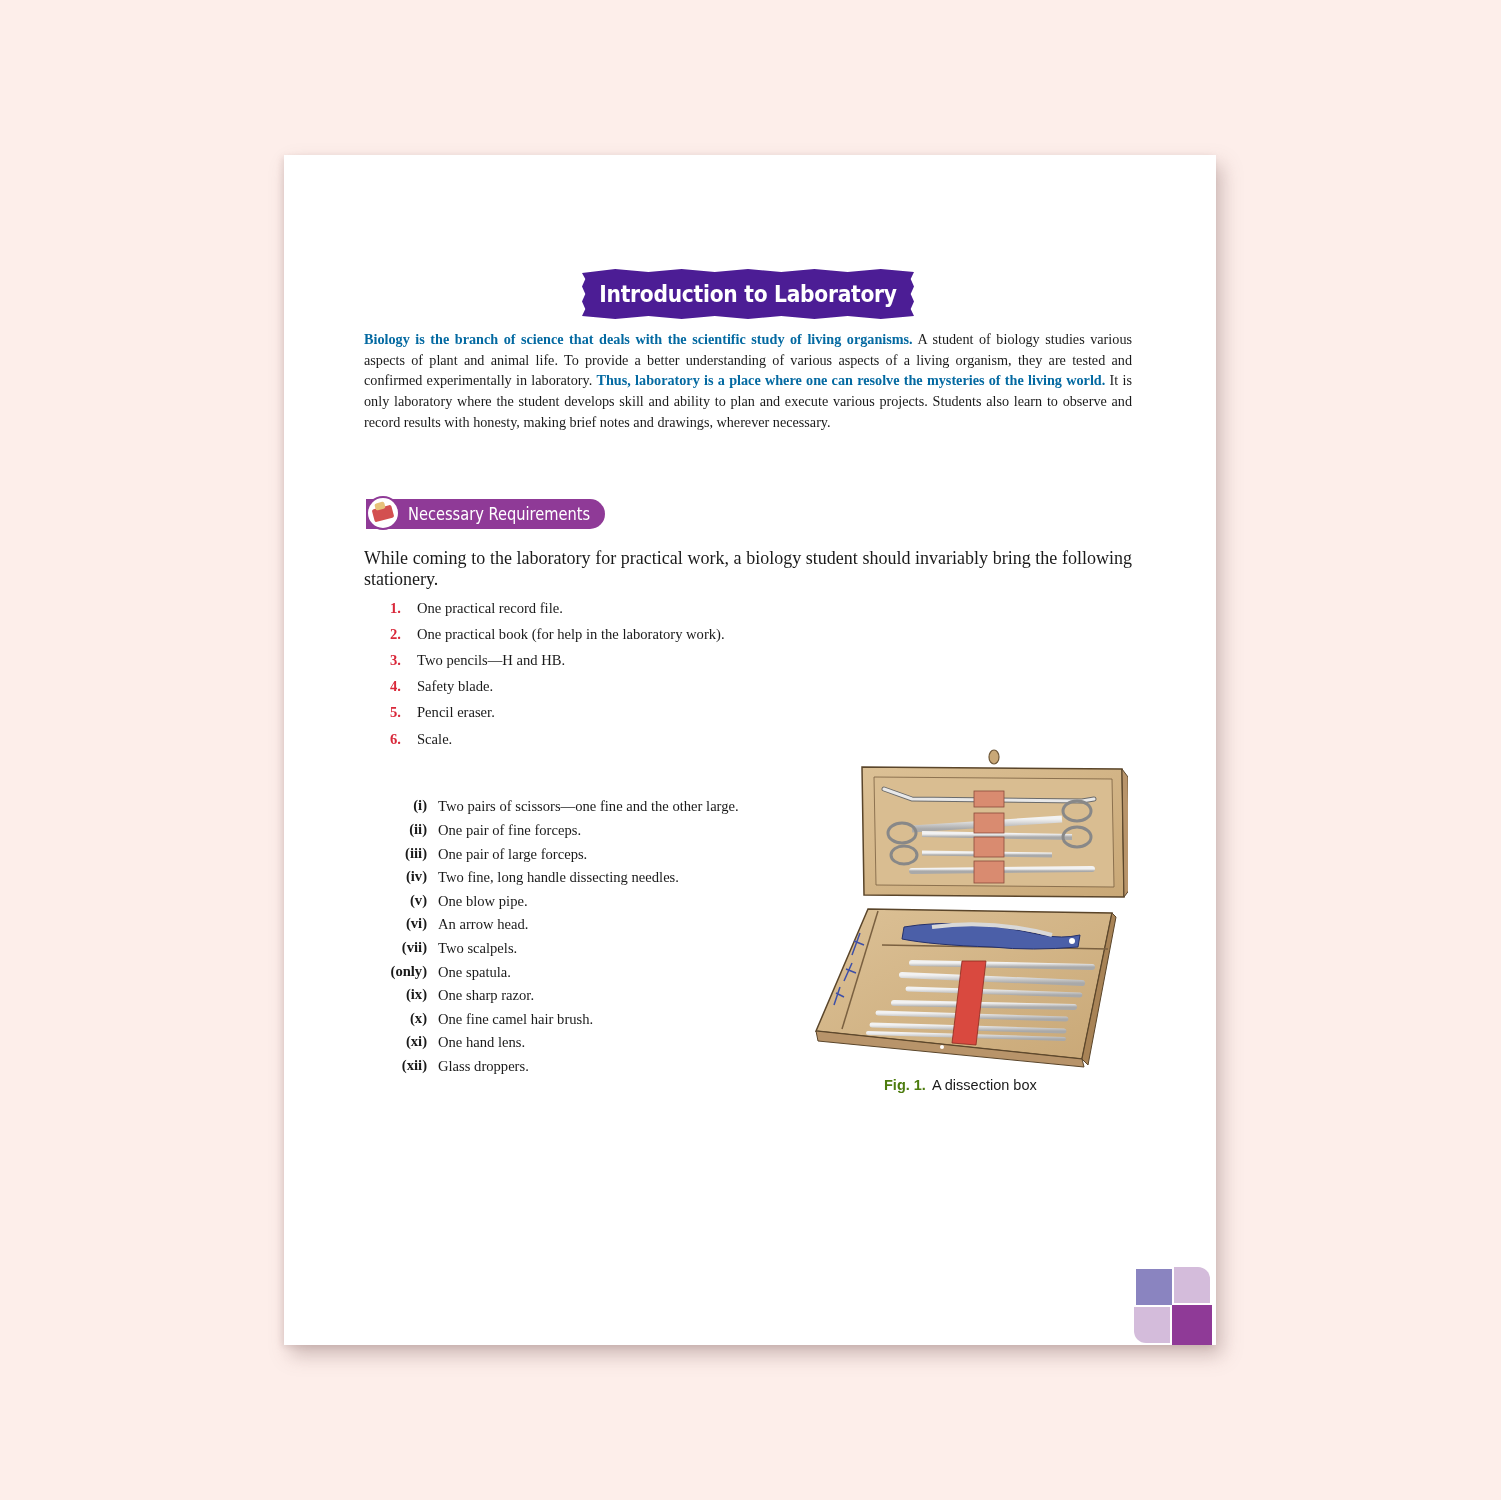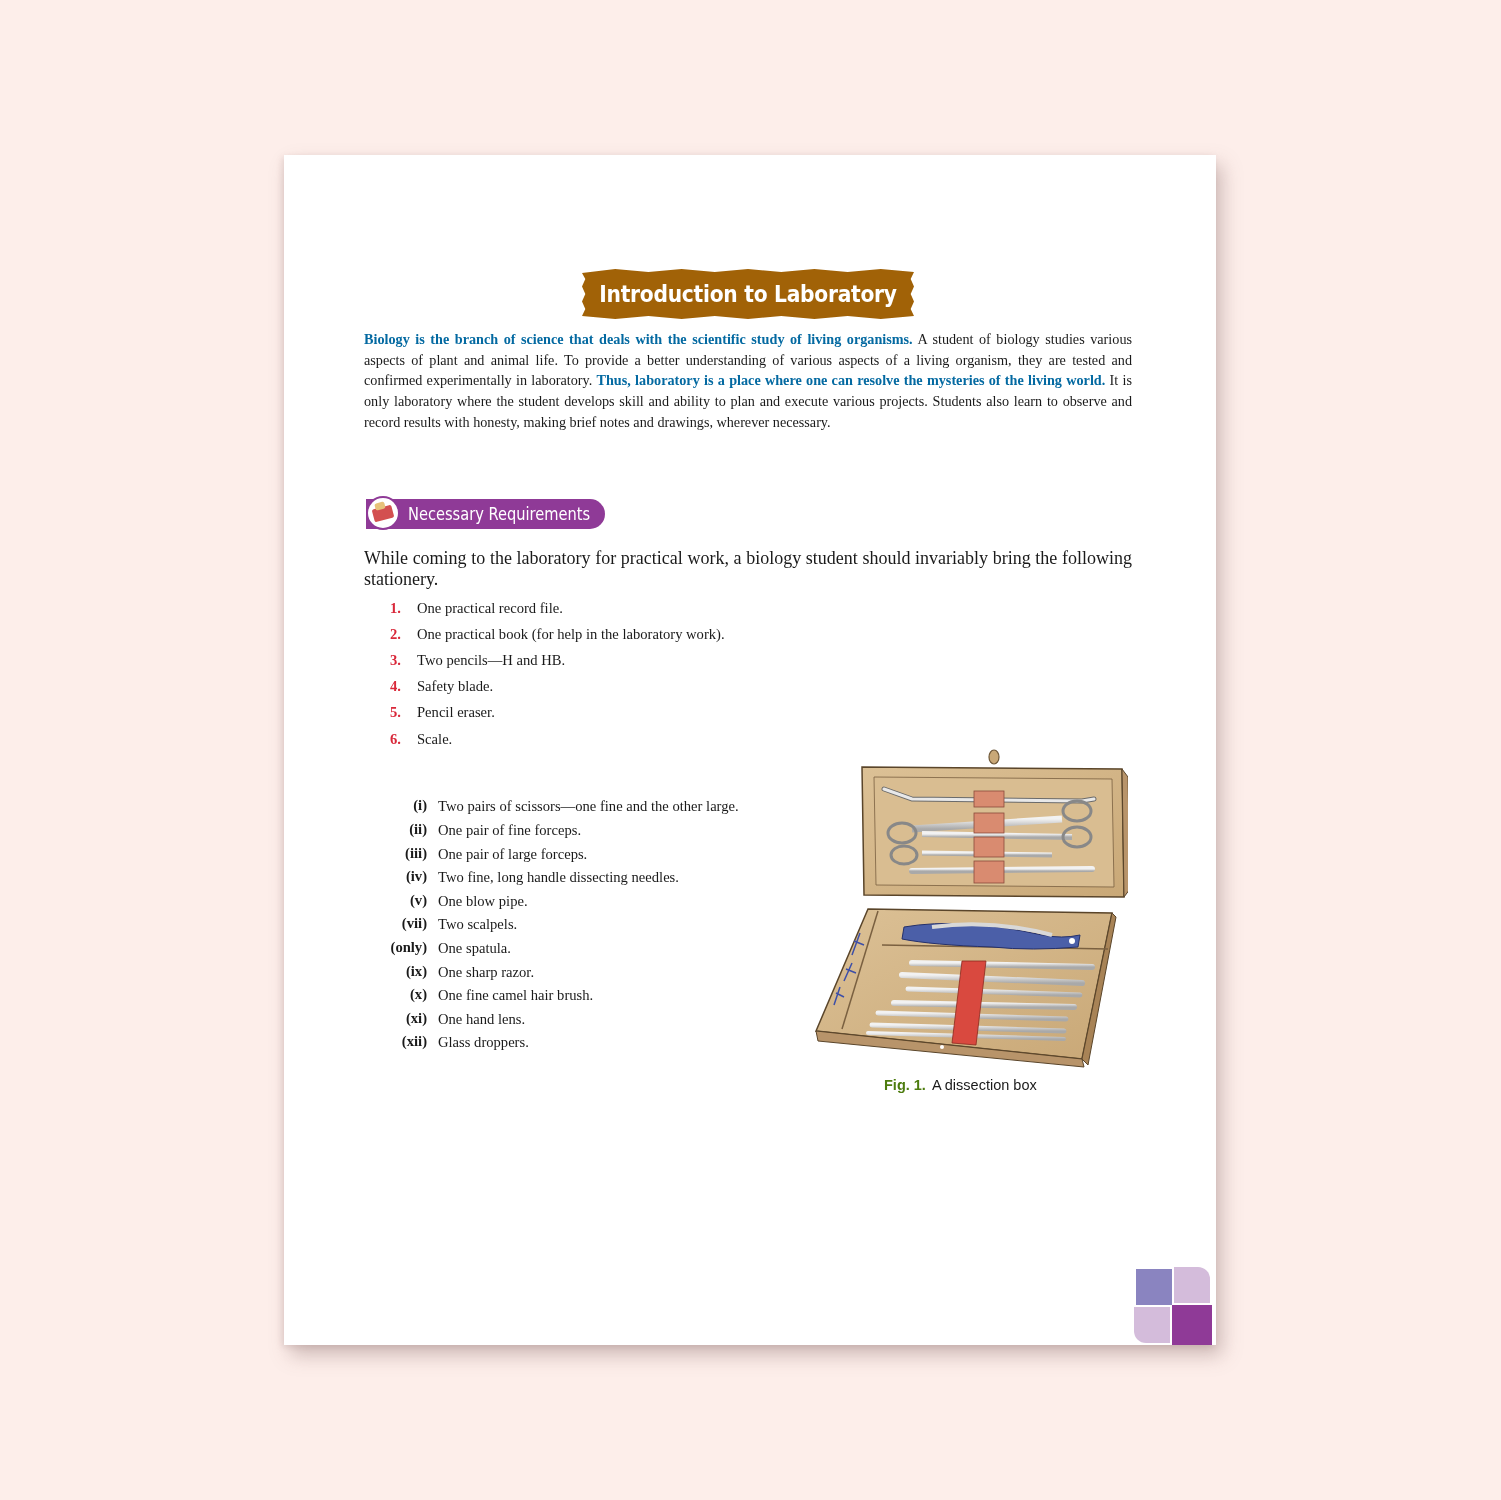--- a/index.html
+++ b/index.html
@@ -7,21 +7,21 @@
     width:1501px; height:1500px; background:#fdeeea; position:relative; overflow:hidden;
     font-family:"DejaVu Serif", serif;
   }
   .page {
     position:absolute; left:284px; top:155px; width:932px; height:1190px;
     background:#ffffff;
     box-shadow: 6px 10px 18px rgba(120,90,90,0.35), -2px 2px 6px rgba(120,90,90,0.15);
   }
   .title-banner {
     position:absolute; left:298px; top:114px; width:332px; height:50px;
-    background:#a16207;
+    background:#4c1d95;
     clip-path: polygon(0% 8%, 10% 0%, 20% 6%, 30% 0%, 40% 6%, 50% 0%, 60% 6%, 70% 0%, 80% 6%, 90% 0%, 100% 6%,
                        99% 20%, 100% 35%, 99% 50%, 100% 65%, 99% 80%, 100% 94%,
                        90% 100%, 80% 94%, 70% 100%, 60% 94%, 50% 100%, 40% 94%, 30% 100%, 20% 94%, 10% 100%, 0% 94%,
                        1% 80%, 0% 65%, 1% 50%, 0% 35%, 1% 20%);
     display:flex; align-items:center; justify-content:center;
   }
   .title-text {
     color:#ffffff; font-family:"DejaVu Sans", sans-serif; font-weight:bold;
     font-size:23px; letter-spacing:-0.3px; transform:scaleX(0.88);
     white-space:nowrap;
@@ -140,20 +140,24 @@
         <span class="rn">(iii)</span>
         <span class="rt">One pair of large forceps.</span>
       </div>
     <div class="row">
         <span class="rn">(iv)</span>
         <span class="rt">Two fine, long handle dissecting needles.</span>
       </div>
     <div class="row">
         <span class="rn">(v)</span>
         <span class="rt">One blow pipe.</span>
+      </div>
+    <div class="row">
+        <span class="rn">(vi)</span>
+        <span class="rt">An arrow head.</span>
       </div>
     <div class="row">
         <span class="rn">(vii)</span>
         <span class="rt">Two scalpels.</span>
       </div>
     <div class="row">
         <span class="rn">(only)</span>
         <span class="rt">One spatula.</span>
       </div>
     <div class="row">

